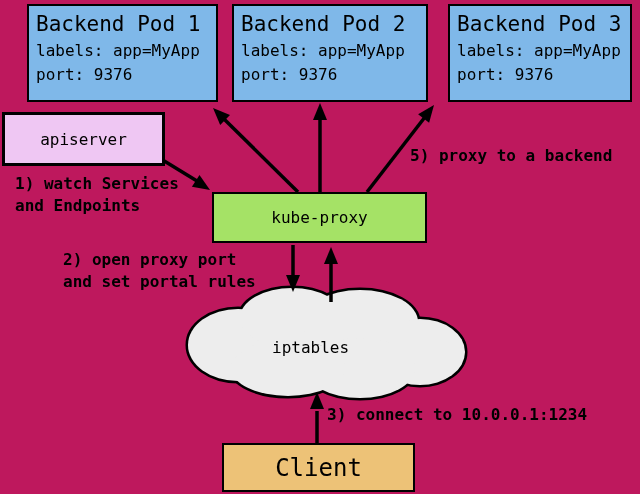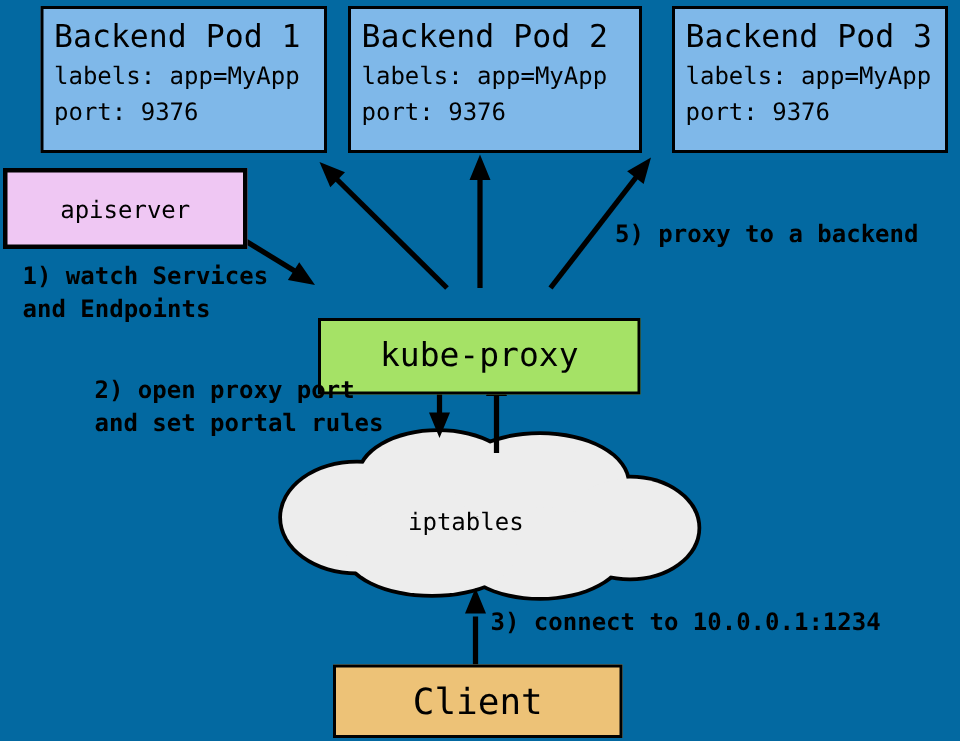--- a/index.html
+++ b/index.html
@@ -1,27 +1,27 @@
 <!DOCTYPE html>
 <html><head>
 <meta charset="utf-8">
 <style>
   html,body{margin:0;padding:0;background:#fff;}
   .canvas{
-    position:relative;width:640px;height:494px;background:#0369a1;
+    position:relative;width:640px;height:494px;background:#be185d;
     font-family:"DejaVu Sans Mono", monospace;color:#000;overflow:hidden;
   }
   .arrow-layer{position:absolute;left:0;top:0;width:640px;height:494px;}
   .box{position:absolute;box-sizing:border-box;border:2.5px solid #000;}
   .pod{background:#7FB8E9;padding:6px 0 0 7px;}
   .pod-title{font-size:21px;line-height:24px;}
   .pod-line{font-size:16px;line-height:19px;margin-top:5px;}
   .centerbox{display:flex;align-items:center;justify-content:center;}
   .apiserver{left:2px;top:112px;width:163px;height:54px;background:#EFC7F3;border-width:3px;font-size:16px;}
-  .kubeproxy{left:212px;top:192px;width:215px;height:51px;background:#A5E266;font-size:22px;margin-top:20px;}
+  .kubeproxy{left:212px;top:192px;width:215px;height:51px;background:#A5E266;font-size:16px;}
   .client{left:222px;top:443px;width:193px;height:49px;background:#EDC277;font-size:24px;}
   .note{position:absolute;font-weight:bold;font-size:16px;line-height:22px;white-space:nowrap;}
   .note-1{left:15px;top:173px;}
   .note-2{left:63px;top:249px;}
   .note-3{left:327px;top:404px;}
   .note-4{left:342px;top:251px;}
   .note-5{left:410px;top:145px;}
   .cloud-label{position:absolute;left:272px;top:338px;font-size:16px;}
 </style>
 </head>

